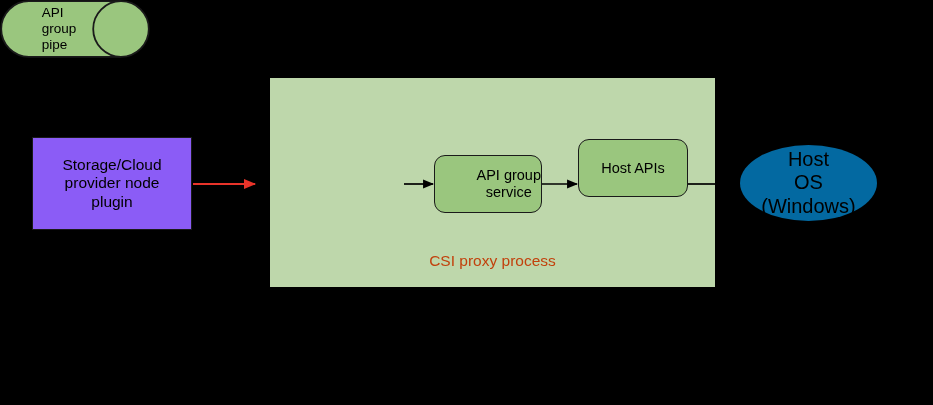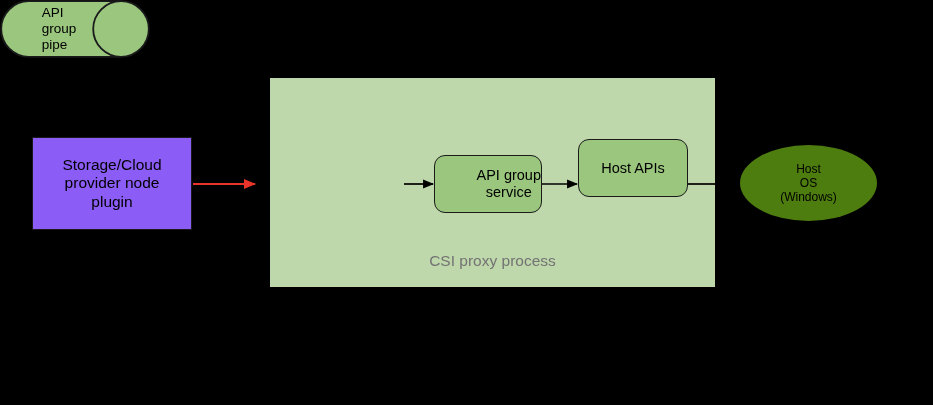--- a/index.html
+++ b/index.html
@@ -40,21 +40,21 @@
     background: #bed7ab;
     border: none;
   }
   #csi-proxy-label {
     position: absolute;
     left: 270px;
     top: 252px;
     width: 445px;
     text-align: center;
     font-size: 15.5px;
-    color: #737373;
+    color: #c2410c;
   }
 
   
   #storage-plugin-box {
     left: 32px;
     top: 137px;
     width: 160px;
     height: 93px;
     background: #8b5cf6;
     border: 1px solid #1a1a1a;
@@ -108,23 +108,23 @@
     width: 110px;
     height: 58px;
   }
 
   
   #host-os-ellipse {
     left: 740px;
     top: 145px;
     width: 137px;
     height: 76px;
-    background: #4d7c0f;
+    background: #0369a1;
     border-radius: 50%;
-    font-size: 12px;
+    font-size: 20px;
   }
 
   
   .connector {
     position: absolute;
     left: 0;
     top: 0;
     width: 933px;
     height: 405px;
     pointer-events: none;

